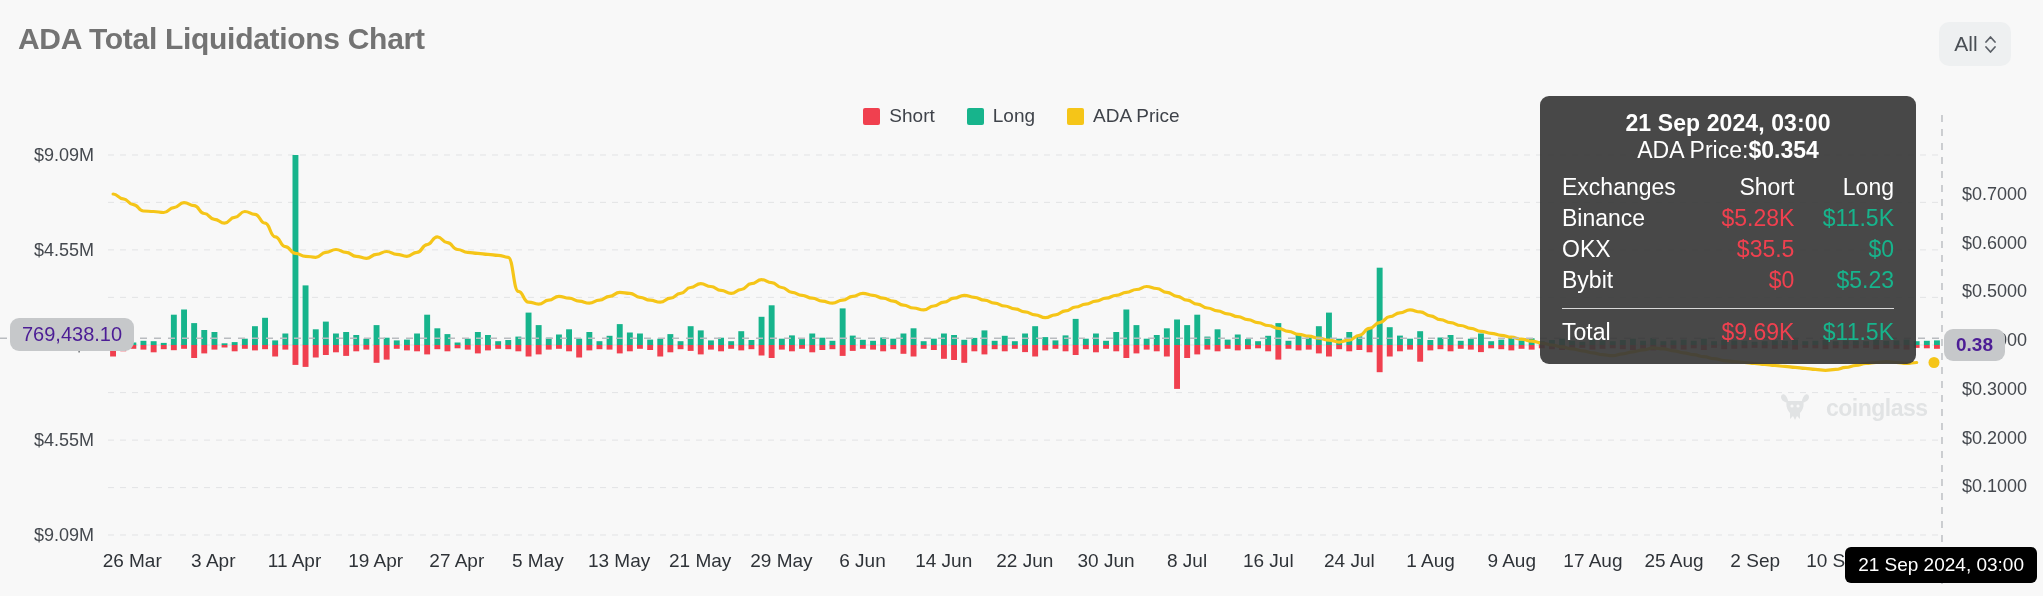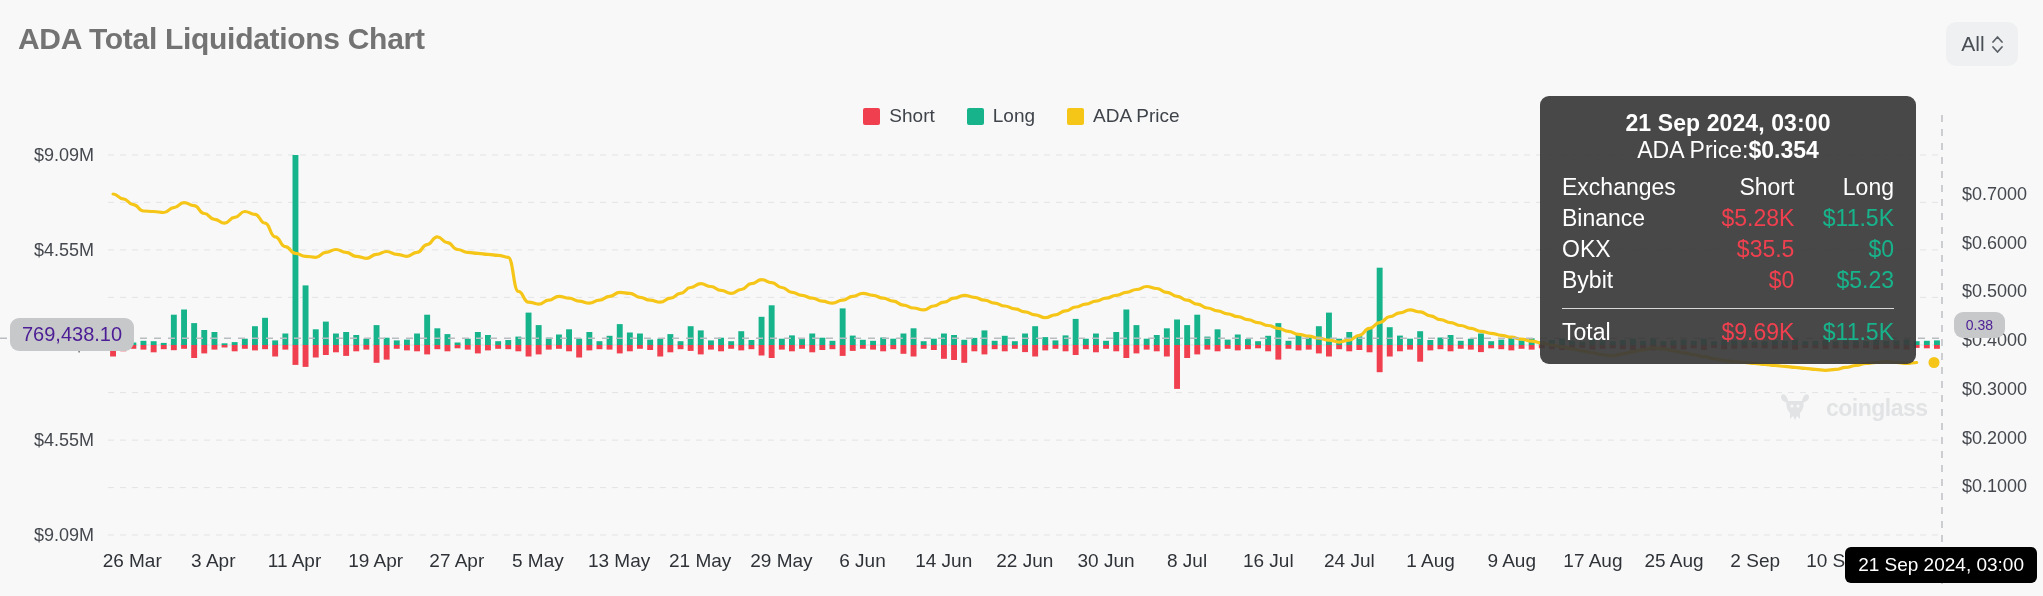--- a/index.html
+++ b/index.html
@@ -9,21 +9,21 @@
     font-family:"Liberation Sans",sans-serif;
     overflow:hidden;position:relative;
     -webkit-font-smoothing:antialiased;
   }
   #page-title{
     position:absolute;left:18px;top:22px;
     font-size:30px;font-weight:bold;color:#737373;
     letter-spacing:-.3px;
   }
   #range-select{
-    position:absolute;right:25px;top:22px;
+    position:absolute;right:32px;top:22px;
     background:#eef0f1;border-radius:10px;
     height:44px;min-width:72px;
     display:flex;align-items:center;justify-content:center;
     gap:7px;padding:0 14px;box-sizing:border-box;cursor:pointer;
   }
   #range-select .rs-label{font-size:21px;color:#4a4f55;}
   .chev{display:flex;flex-direction:column;gap:3px;}
   .chev svg{display:block;}
   #legend{
     position:absolute;top:105px;left:0;width:100%;
@@ -44,21 +44,21 @@
   }
   #watermark .wm-text{
     font-size:23px;color:#cfd2d4;font-weight:bold;letter-spacing:-.5px;
   }
   .pill{
     position:absolute;background:#c6c8ca;color:#4c1d95;
     border-radius:9px;display:flex;align-items:center;justify-content:center;
     font-size:20px;padding:5px 12px;box-sizing:border-box;
   }
   #pill-left{left:10px;top:318px;}
-  #pill-right{right:38px;top:312px;font-size:14px;}
+  #pill-right{right:38px;top:329px;font-size:19px;font-weight:bold;}
   #pill-bottom{
     position:absolute;right:6px;top:547px;
     background:#000;color:#fff;border-radius:6px;
     font-size:19px;padding:7px 13px;
   }
   #tooltip{
     position:absolute;left:1540px;top:96px;
     width:376px;
     background:rgba(58,58,58,.93);
     border-radius:9px;

